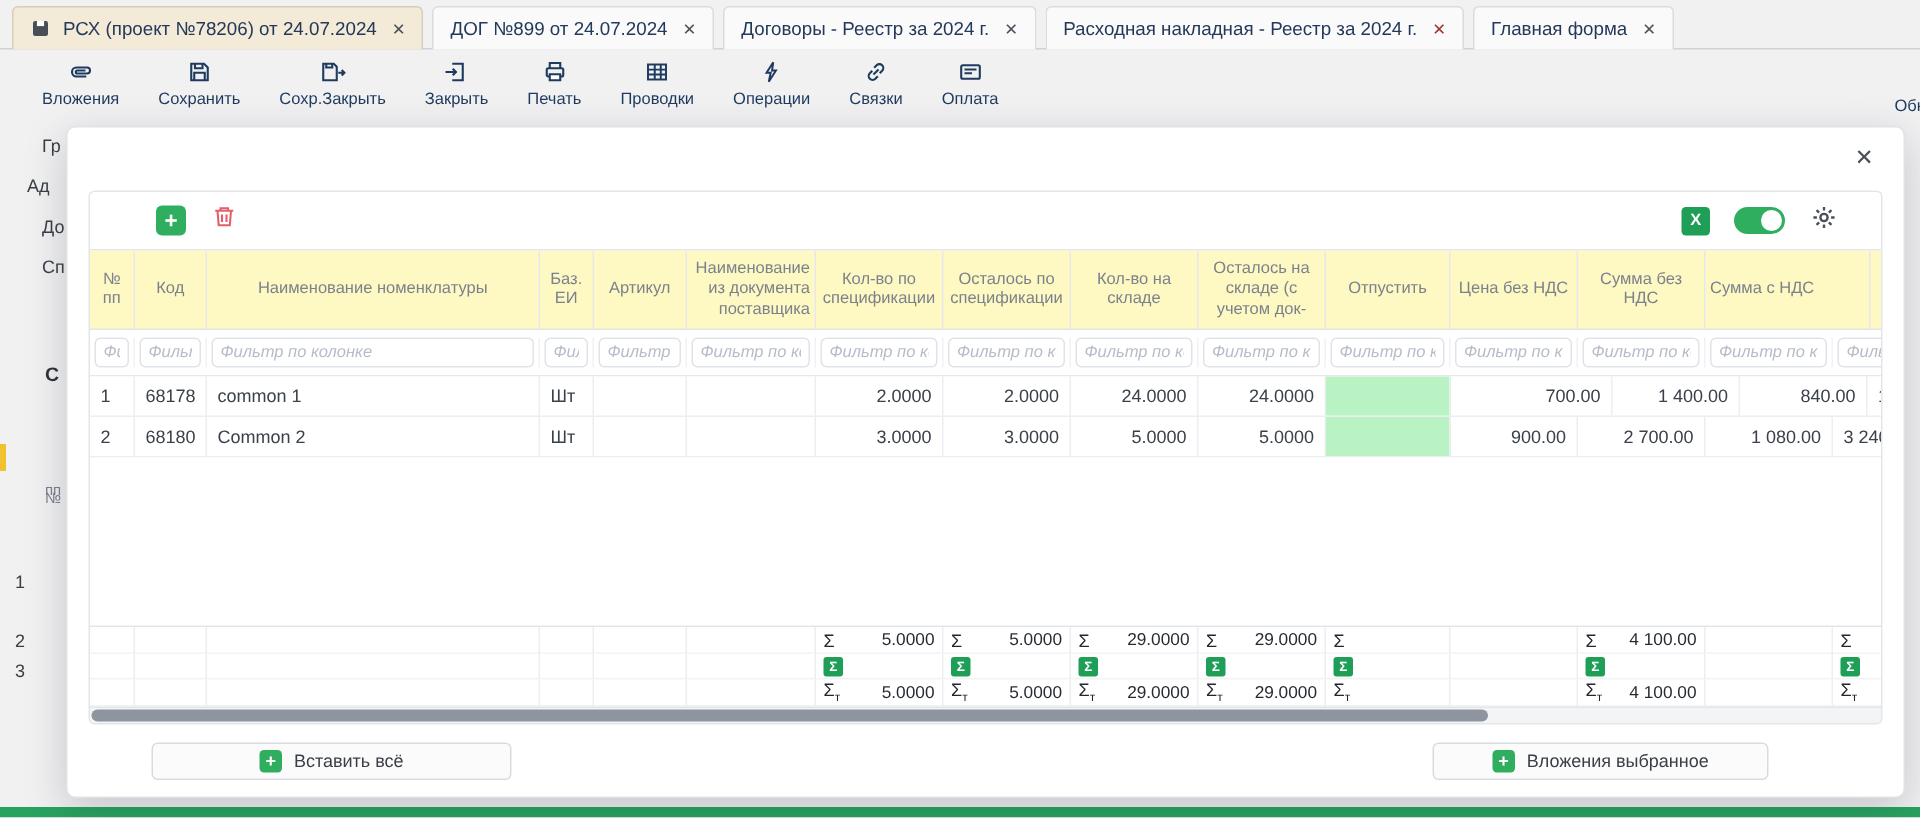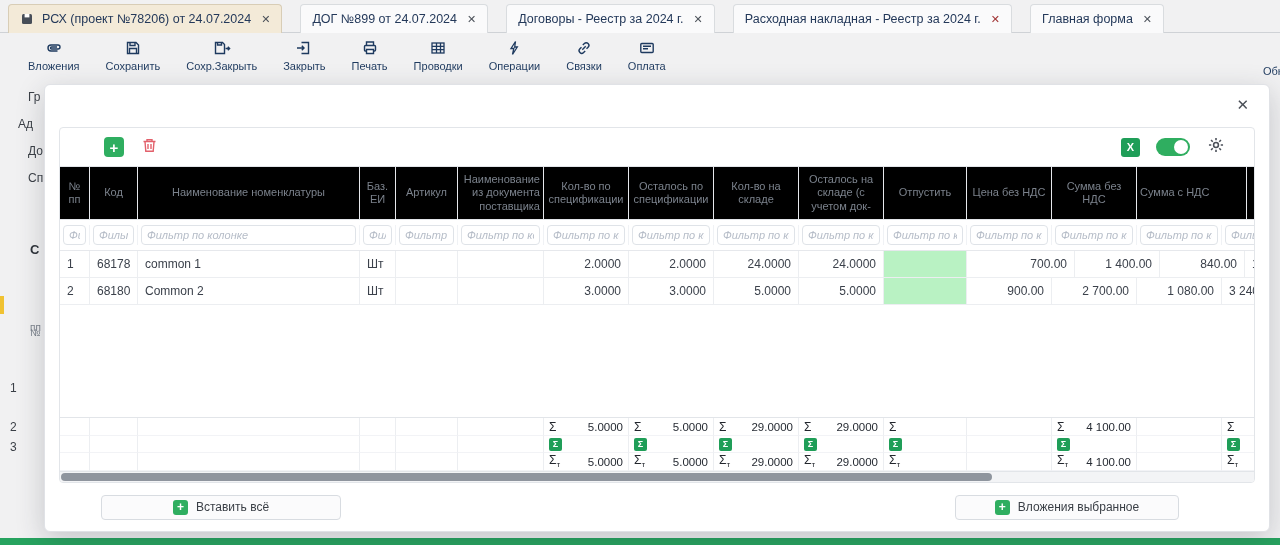--- a/index.html
+++ b/index.html
@@ -1,20 +1,20 @@
 <!DOCTYPE html>
 <html><head>
 <meta charset="utf-8">
 <style>
   html,body{margin:0;padding:0;background:#d9dadd;}
   .screen{position:relative;width:1280px;height:545px;background:#f1f1f2;overflow:hidden;
           font-family:"Liberation Sans","DejaVu Sans",sans-serif;-webkit-font-smoothing:antialiased;}
 
   
-  .tabbar{position:absolute;top:4px;left:0;right:0;height:29px;display:flex;gap:18px;
+  .tabbar{position:absolute;top:4px;left:0;right:0;height:29px;display:flex;gap:6px;
           padding-left:8px;border-bottom:1px solid #cfd2d6;box-sizing:border-box;}
   .tab{display:inline-flex;align-items:center;gap:8px;padding:0 11px;height:28px;
        background:#fafafb;border:1px solid #d9dcdf;border-bottom:none;border-radius:4px 4px 0 0;
        font-size:12.5px;color:#24395a;white-space:nowrap;cursor:pointer;}
   .tab.active{background:#f3ead8;border-color:#d8cdb6;}
   .tab-close{font-size:11px;font-weight:700;color:#4c525a;margin-left:2px;}
   .tab-close.red{color:#a13434;}
   .tab-ico{display:inline-flex;}
 
   
@@ -48,21 +48,21 @@
   .add-btn{width:20px;height:20px;border-radius:4px;background:#2fae60;color:#fff;font-size:15px;
            font-weight:700;display:flex;align-items:center;justify-content:center;cursor:pointer;}
   .excel-btn{width:19px;height:19px;border-radius:3px;background:#1f9e58;color:#fff;font-size:11px;
              font-weight:700;display:flex;align-items:center;justify-content:center;cursor:pointer;}
   .toggle{width:34px;height:18px;border-radius:9px;background:#2fae60;position:relative;cursor:pointer;}
   .knob{position:absolute;right:2px;top:2px;width:14px;height:14px;border-radius:50%;background:#fff;}
 
   
   .gridwrap{flex:1;display:flex;flex-direction:column;overflow:hidden;border-top:1px solid #e2e5e9;}
   .trow{display:flex;flex:none;}
-  .thead{background:#000000;height:52px;border-bottom:1px solid #e2e5e9;}
+  .thead{background:#fef9c3;height:52px;border-bottom:1px solid #e2e5e9;}
   .th{flex:none;box-sizing:border-box;border-right:1px solid #e6e8ec;display:flex;align-items:center;
       justify-content:center;text-align:center;font-size:11px;color:#7b828c;padding:2px 3px;
       line-height:1.2;overflow:hidden;}
   .tfilter{height:30px;border-bottom:1px solid #e6e8ec;align-items:center;background:#fff;}
   .tf{flex:none;box-sizing:border-box;padding:0 3px;border-right:1px solid #f0f2f5;}
   .tf input{width:100%;height:20px;border:1px solid #dfe3e8;border-radius:4px;font-size:11px;
             padding:0 5px;box-sizing:border-box;color:#333;background:#fff;font-family:inherit;}
   .tf input::placeholder{font-style:italic;color:#b6bdc8;}
   .drow{height:26px;border-bottom:1px solid #eceef1;background:#fff;}
   .td{flex:none;box-sizing:border-box;border-right:1px solid #eceef1;padding:0 7px;display:flex;

